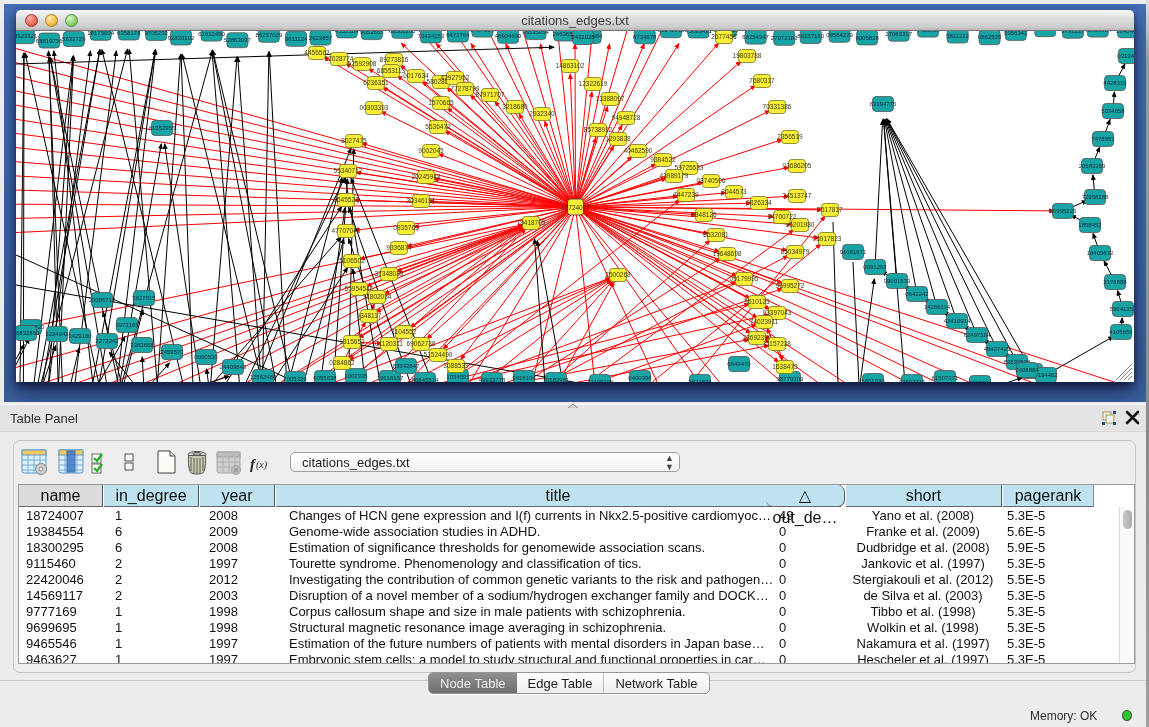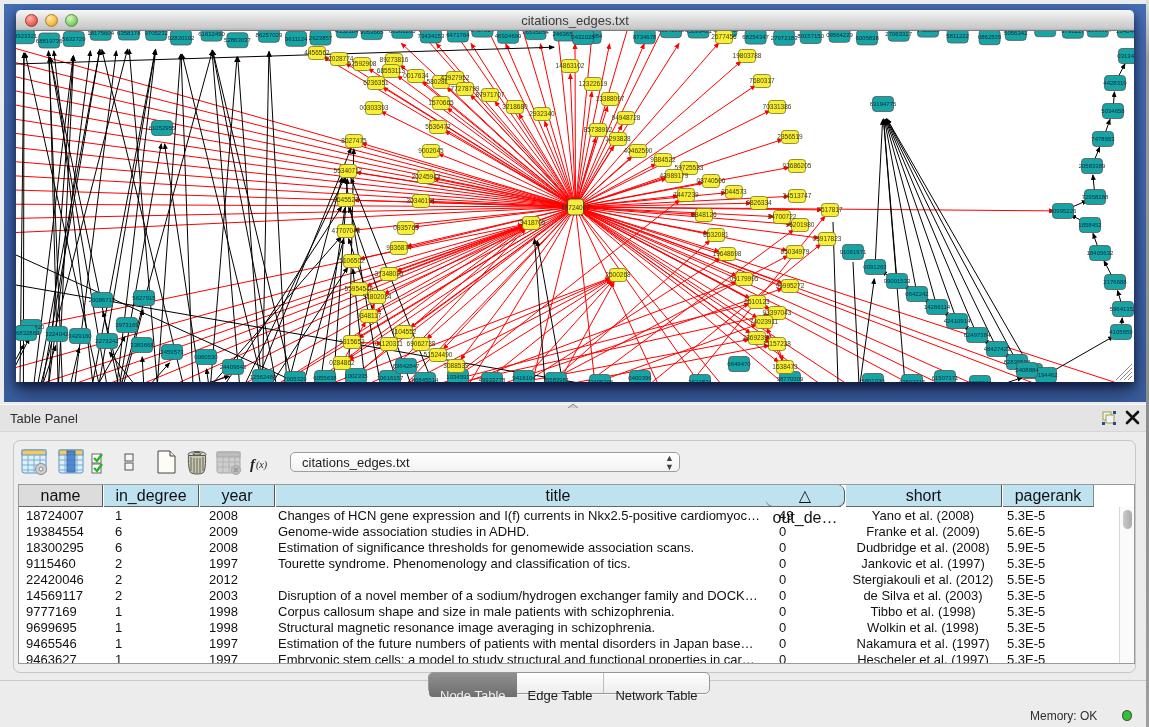--- a/index.html
+++ b/index.html
@@ -24,31 +24,31 @@
 #combo .st { position:absolute; right:5px; top:1px; font-size:9px; color:#444; line-height:9px; }
 #tbl { position:absolute; left:4px; top:43px; width:1117px; height:180px; background:#fff;
   border:1px solid #9a9a9a; overflow:hidden; }
 .hd { position:absolute; top:0; height:22px; background:#bfe2f1; border-right:1px solid #555;
   font-size:16px; color:#111; text-align:center; line-height:22px; border-bottom:1px solid #666;}
 .tr { position:relative; height:16px; font-size:13px; color:#111; white-space:nowrap; }
 .tr div { position:absolute; top:0; height:16px; line-height:16px; overflow:hidden; }
 .c0 { left:7px;   width:92px;  }
 .c1 { left:96px;  width:90px;  }
 .c2 { left:190px; width:70px;  }
-.c3 { left:259px; width:486px; }
+.c3 { left:270px; width:486px; }
 .c4 { left:760px; width:76px;  }
 .c5 { left:826px; width:156px; text-align:center; }
 .c6 { left:988px; width:100px; }
 #sbar { position:absolute; right:0; top:22px; width:15px; height:157px; background:#fafafa; border-left:1px solid #d8d8d8; }
 #sbar .th { position:absolute; left:2.5px; top:3px; width:9px; height:19px; background:linear-gradient(90deg,#c9c9c9,#ababab); border-radius:5px; }
 #tabs { position:absolute; left:0; top:270px; width:1149px; }
 #tabline { position:absolute; top:8px; left:0; width:1149px; border-top:1px solid #c9c9c9; }
 #seg { position:absolute; left:428px; top:0; height:22px; border:1px solid #979797; border-radius:5px;
   background:linear-gradient(#ffffff,#ededed); display:flex; box-shadow:0 1px 1px rgba(255,255,255,.8); }
-#seg div { font-size:13px; line-height:21px; padding:12px 11px; color:#1c1c1c; }
+#seg div { font-size:13px; line-height:21px; padding:0 11px; color:#1c1c1c; }
 #seg .sel { background:linear-gradient(#909090,#6e6e6e); color:#efefef; border-radius:4px 0 0 4px; }
 #seg .sep { padding:0; width:1px; background:#bdbdbd; }
 #memory { position:absolute; left:0; top:706px; width:1149px; height:21px; font-size:12px; color:#2e2e2e; }
 #rstrip { position:absolute; right:0; top:0; width:3px; height:727px; z-index:30;
   background:linear-gradient(#e0e0e0, #9a9a9a 8%, #8b8b8b 60%, #a0a0a0); }
 </style></head>
 <body>
 <div id="desktop">
   <div id="win">
     <div id="titlebar">citations_edges.txt
@@ -1159,20 +1159,21 @@
             <div class="c2">1997</div>
             <div class="c3">Tourette syndrome. Phenomenology and classification of tics.</div>
             <div class="c4">0</div>
             <div class="c5">Jankovic et al. (1997)</div>
             <div class="c6">5.3E-5</div>
           </div>
           <div class="tr">
             <div class="c0">22420046</div>
             <div class="c1">2</div>
             <div class="c2">2012</div>
+            <div class="c3">Investigating the contribution of common genetic variants to the risk and pathogen…</div>
             <div class="c4">0</div>
             <div class="c5">Stergiakouli et al. (2012)</div>
             <div class="c6">5.5E-5</div>
           </div>
           <div class="tr">
             <div class="c0">14569117</div>
             <div class="c1">2</div>
             <div class="c2">2003</div>
             <div class="c3">Disruption of a novel member of a sodium/hydrogen exchanger family and DOCK…</div>
             <div class="c4">0</div>

